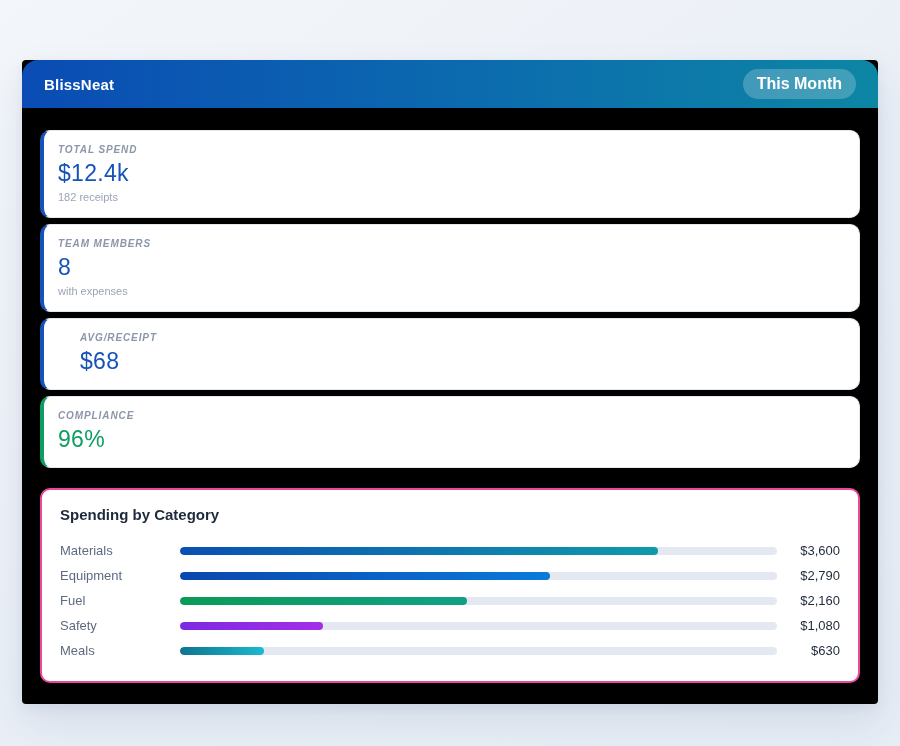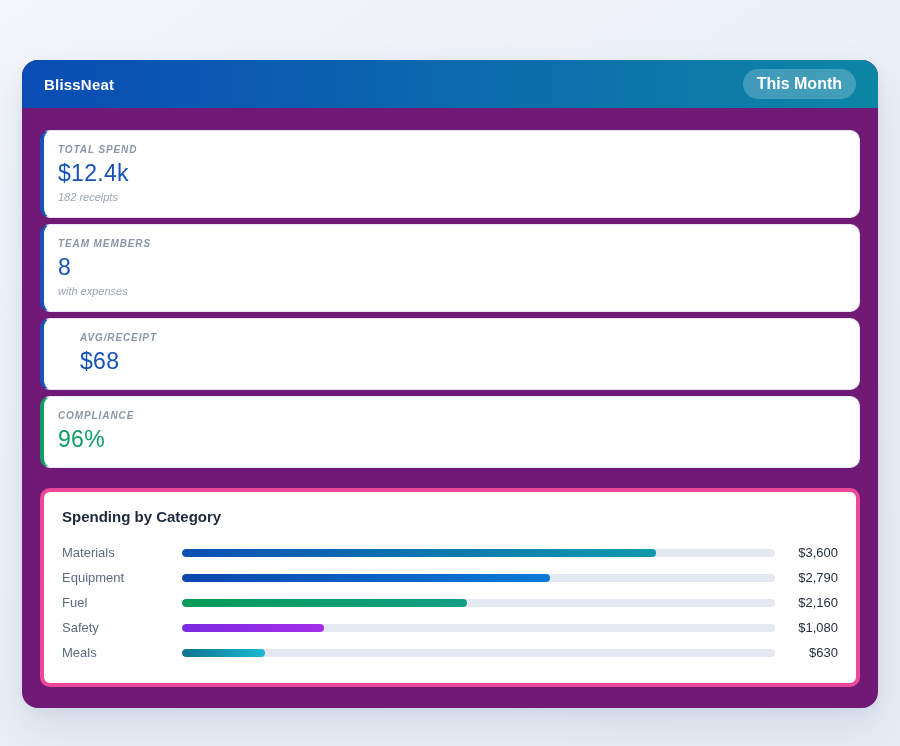--- a/index.html
+++ b/index.html
@@ -5,22 +5,22 @@
   * { margin: 0; padding: 0; box-sizing: border-box; }
   html, body { width: 900px; height: 746px; overflow: hidden; }
   body {
     font-family: "Liberation Sans", sans-serif;
     background: linear-gradient(145deg, #f3f6fa 0%, #eaeff6 55%, #e7edf5 100%);
   }
   .app-card {
     position: absolute;
     left: 22px; top: 60px;
     width: 856px;
-    border-radius: 16px;
-    background: #701a75;
+    border-radius: 4px;
+    background: #000000;
     box-shadow: 0 18px 40px rgba(30, 60, 120, 0.10), 0 4px 12px rgba(30,60,120,0.06);
   }
   .app-header {
     height: 48px;
     border-radius: 16px 16px 0 0;
     background: linear-gradient(90deg, #0a4cb4 0%, #0c6cae 55%, #0d86a4 100%);
     display: flex;
     align-items: center;
     justify-content: space-between;
     padding: 0 22px;
@@ -63,25 +63,24 @@
     font-size: 23px;
     font-weight: normal;
     color: #1653b8;
     margin-top: 5px;
     letter-spacing: 0.3px;
   }
   .stat-sub {
     font-size: 11px;
     color: #9aa5b6;
     margin-top: 4px;
-    font-style: italic;
   }
   .chart-card {
     background: #ffffff;
-    border: 4px solid #ec4899;
+    border: 2px solid #ec4899;
     border-radius: 10px;
     padding: 16px 18px 18px 18px;
     margin-top: 20px;
   }
   .chart-title {
     font-size: 15px;
     font-weight: bold;
     color: #1e2a3b;
     margin-bottom: 15px;
   }

